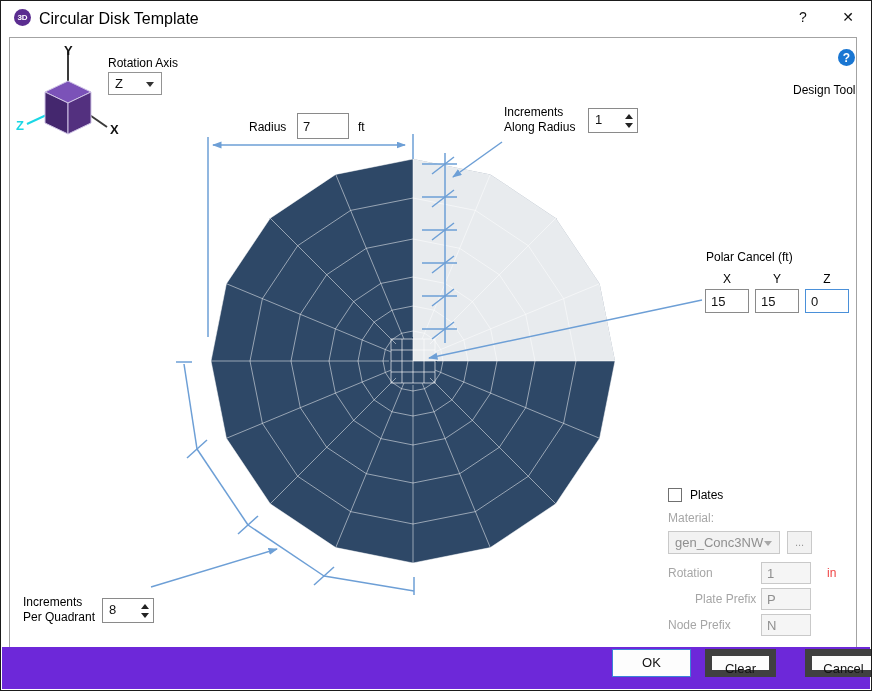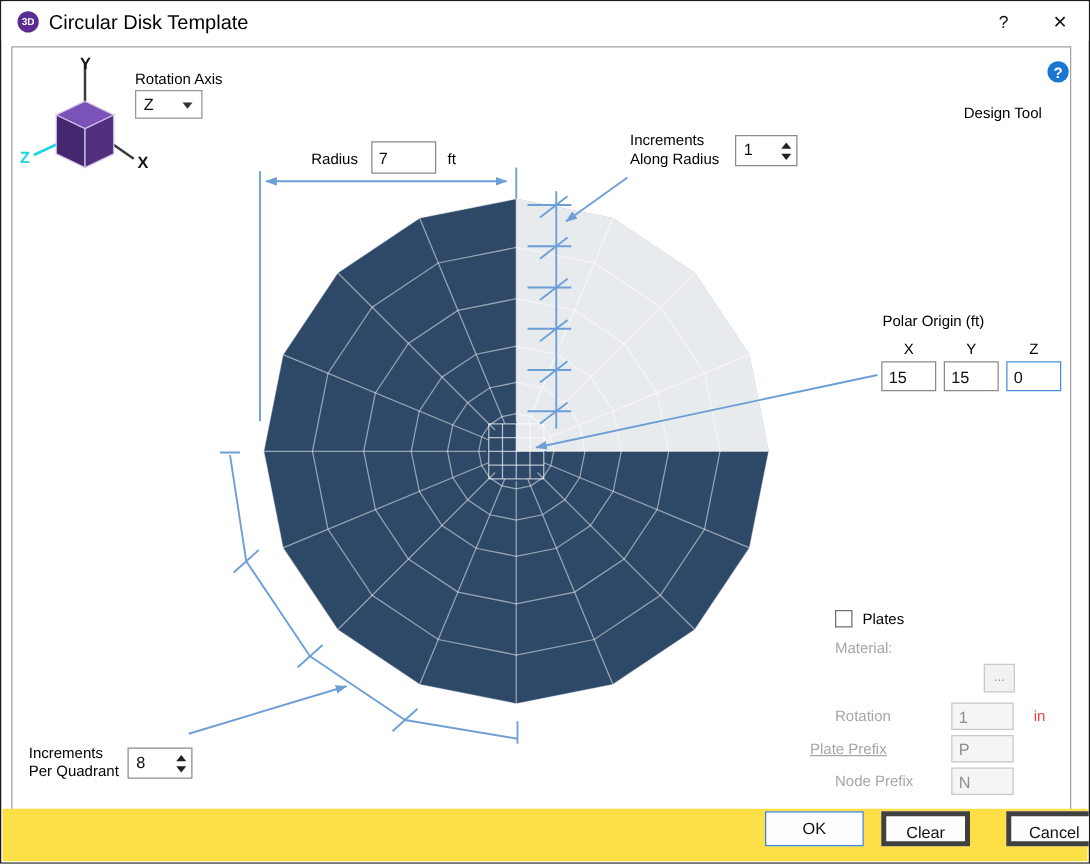--- a/index.html
+++ b/index.html
@@ -30,22 +30,22 @@
   .spin .arrows{width:16px;display:flex;flex-direction:column;align-items:center;justify-content:center;gap:4px;}
   .spin .up{width:0;height:0;border-left:4px solid transparent;border-right:4px solid transparent;border-bottom:5px solid #222;}
   .spin .down{width:0;height:0;border-left:4px solid transparent;border-right:4px solid transparent;border-top:5px solid #222;}
   
   .chk{position:absolute;width:14px;height:14px;background:#fff;border:1px solid #707070;box-sizing:border-box;}
   
   .mini-btn{position:absolute;background:#f2f2f2;border:1px solid #c9c9c9;box-sizing:border-box;font-size:11px;color:#9a9a9a;text-align:center;line-height:20px;}
   
   .help-circle{position:absolute;width:17px;height:17px;border-radius:50%;background:#1976d2;color:#fff;font-size:12px;font-weight:bold;display:flex;align-items:center;justify-content:center;}
   
-  .footer{position:absolute;left:1px;right:1px;bottom:1px;height:42px;background:#fde047;}
-  .btn{position:absolute;top:2px;height:28px;background:#fdfdfd;border:4px solid #404040;box-sizing:border-box;font-family:"Liberation Sans",sans-serif;font-size:13px;color:#111;text-align:center;line-height:26px;cursor:default;}
+  .footer{position:absolute;left:1px;right:1px;bottom:1px;height:42px;background:#6d28d9;}
+  .btn{position:absolute;top:2px;height:28px;background:#fdfdfd;border:7px solid #404040;box-sizing:border-box;font-family:"Liberation Sans",sans-serif;font-size:13px;color:#111;text-align:center;line-height:26px;cursor:default;}
   .btn-ok{left:610px;width:79px;border:1px solid #3a84d8;}
   .btn-clear{left:703px;width:71px;}
   .btn-cancel{left:803px;width:77px;}
   svg text{font-family:"Liberation Sans",sans-serif;}
   .canvas{position:absolute;left:8px;top:36px;pointer-events:none;}
 </style>
 </head>
 <body>
 
 <div class="window">
@@ -144,55 +144,59 @@
     <polygon points="34,51 57,62 57,93 34,82" fill="#44276e" stroke="#cfc3e6" stroke-width="1"></polygon>
     <polygon points="80,51 57,62 57,93 80,82" fill="#53307f" stroke="#cfc3e6" stroke-width="1"></polygon>
   </svg>
 
   <div class="lbl" style="left:107px;top:55px;">Rotation Axis</div>
   <div class="combo" style="left:107px;top:71px;width:54px;height:23px;">
     <span>Z</span>
     <span class="tri"></span>
   </div>
 
-  <div class="lbl" style="left:770px;top:50px;margin-top:32px;">Design Tool</div>
+  <div class="lbl" style="left:792px;top:50px;margin-top:32px;">Design Tool</div>
   <div class="help-circle" style="left:837px;top:48px;">?</div>
 
   <div class="lbl" style="left:248px;top:119px;">Radius</div>
   <input class="tbox" style="left: 296px; top: 112px; width: 52px; height: 26px;" value="7">
   <div class="lbl" style="left:357px;top:119px;">ft</div>
 
   <div class="lbl lbl2" style="left:503px;top:104px;">
     <div>Increments</div>
     <div>Along Radius</div>
   </div>
   <div class="spin" style="left:587px;top:107px;width:50px;height:25px;">
     <div class="val">1</div>
     <div class="arrows">
       <div class="up"></div>
       <div class="down"></div>
     </div>
   </div>
 
-  <div class="lbl" style="left:705px;top:249px;">Polar Origin (ft)</div>
+  <div class="lbl" style="left:705px;top:249px;">Polar Cancel (ft)</div>
   <div class="lbl" style="left:704px;top:271px;width:44px;text-align:center;">X</div>
   <div class="lbl" style="left:754px;top:271px;width:44px;text-align:center;">Y</div>
   <div class="lbl" style="left:804px;top:271px;width:44px;text-align:center;">Z</div>
   <input class="tbox" style="left: 704px; top: 288px; width: 44px; height: 24px;" value="15">
   <input class="tbox" style="left: 754px; top: 288px; width: 44px; height: 24px;" value="15">
   <input class="tbox focus" style="left: 804px; top: 288px; width: 44px; height: 24px;" value="0">
 
   <div class="chk" style="left:667px;top:487px;"></div>
   <div class="lbl" style="left:689px;top:487px;">Plates</div>
   <div class="lbl dis" style="left:667px;top:510px;">Material:</div>
+  <div class="combo disabled" style="left:667px;top:530px;width:112px;height:23px;">
+    <span>gen_Conc3NW</span>
+    <span class="tri"></span>
+  </div>
   <div class="mini-btn" style="left:786px;top:530px;width:25px;height:23px;">...</div>
   <div class="lbl dis" style="left:667px;top:565px;">Rotation</div>
   <input class="tbox disabled" style="left: 760px; top: 561px; width: 50px; height: 22px;" value="1">
   <div class="lbl" style="left:826px;top:565px;color:#ef4444;">in</div>
-  <div class="lbl dis" style="left:647px;top:591px;text-decoration:underline;">Plate Prefix</div>
+  <div class="lbl dis" style="left:694px;top:591px;">Plate Prefix</div>
   <input class="tbox disabled" style="left: 760px; top: 587px; width: 50px; height: 22px;" value="P">
   <div class="lbl dis" style="left:667px;top:617px;">Node Prefix</div>
   <input class="tbox disabled" style="left: 760px; top: 613px; width: 50px; height: 22px;" value="N">
 
   <div class="lbl lbl2" style="left:22px;top:594px;">
     <div>Increments</div>
     <div>Per Quadrant</div>
   </div>
   <div class="spin" style="left:101px;top:597px;width:52px;height:25px;">
     <div class="val">8</div>

